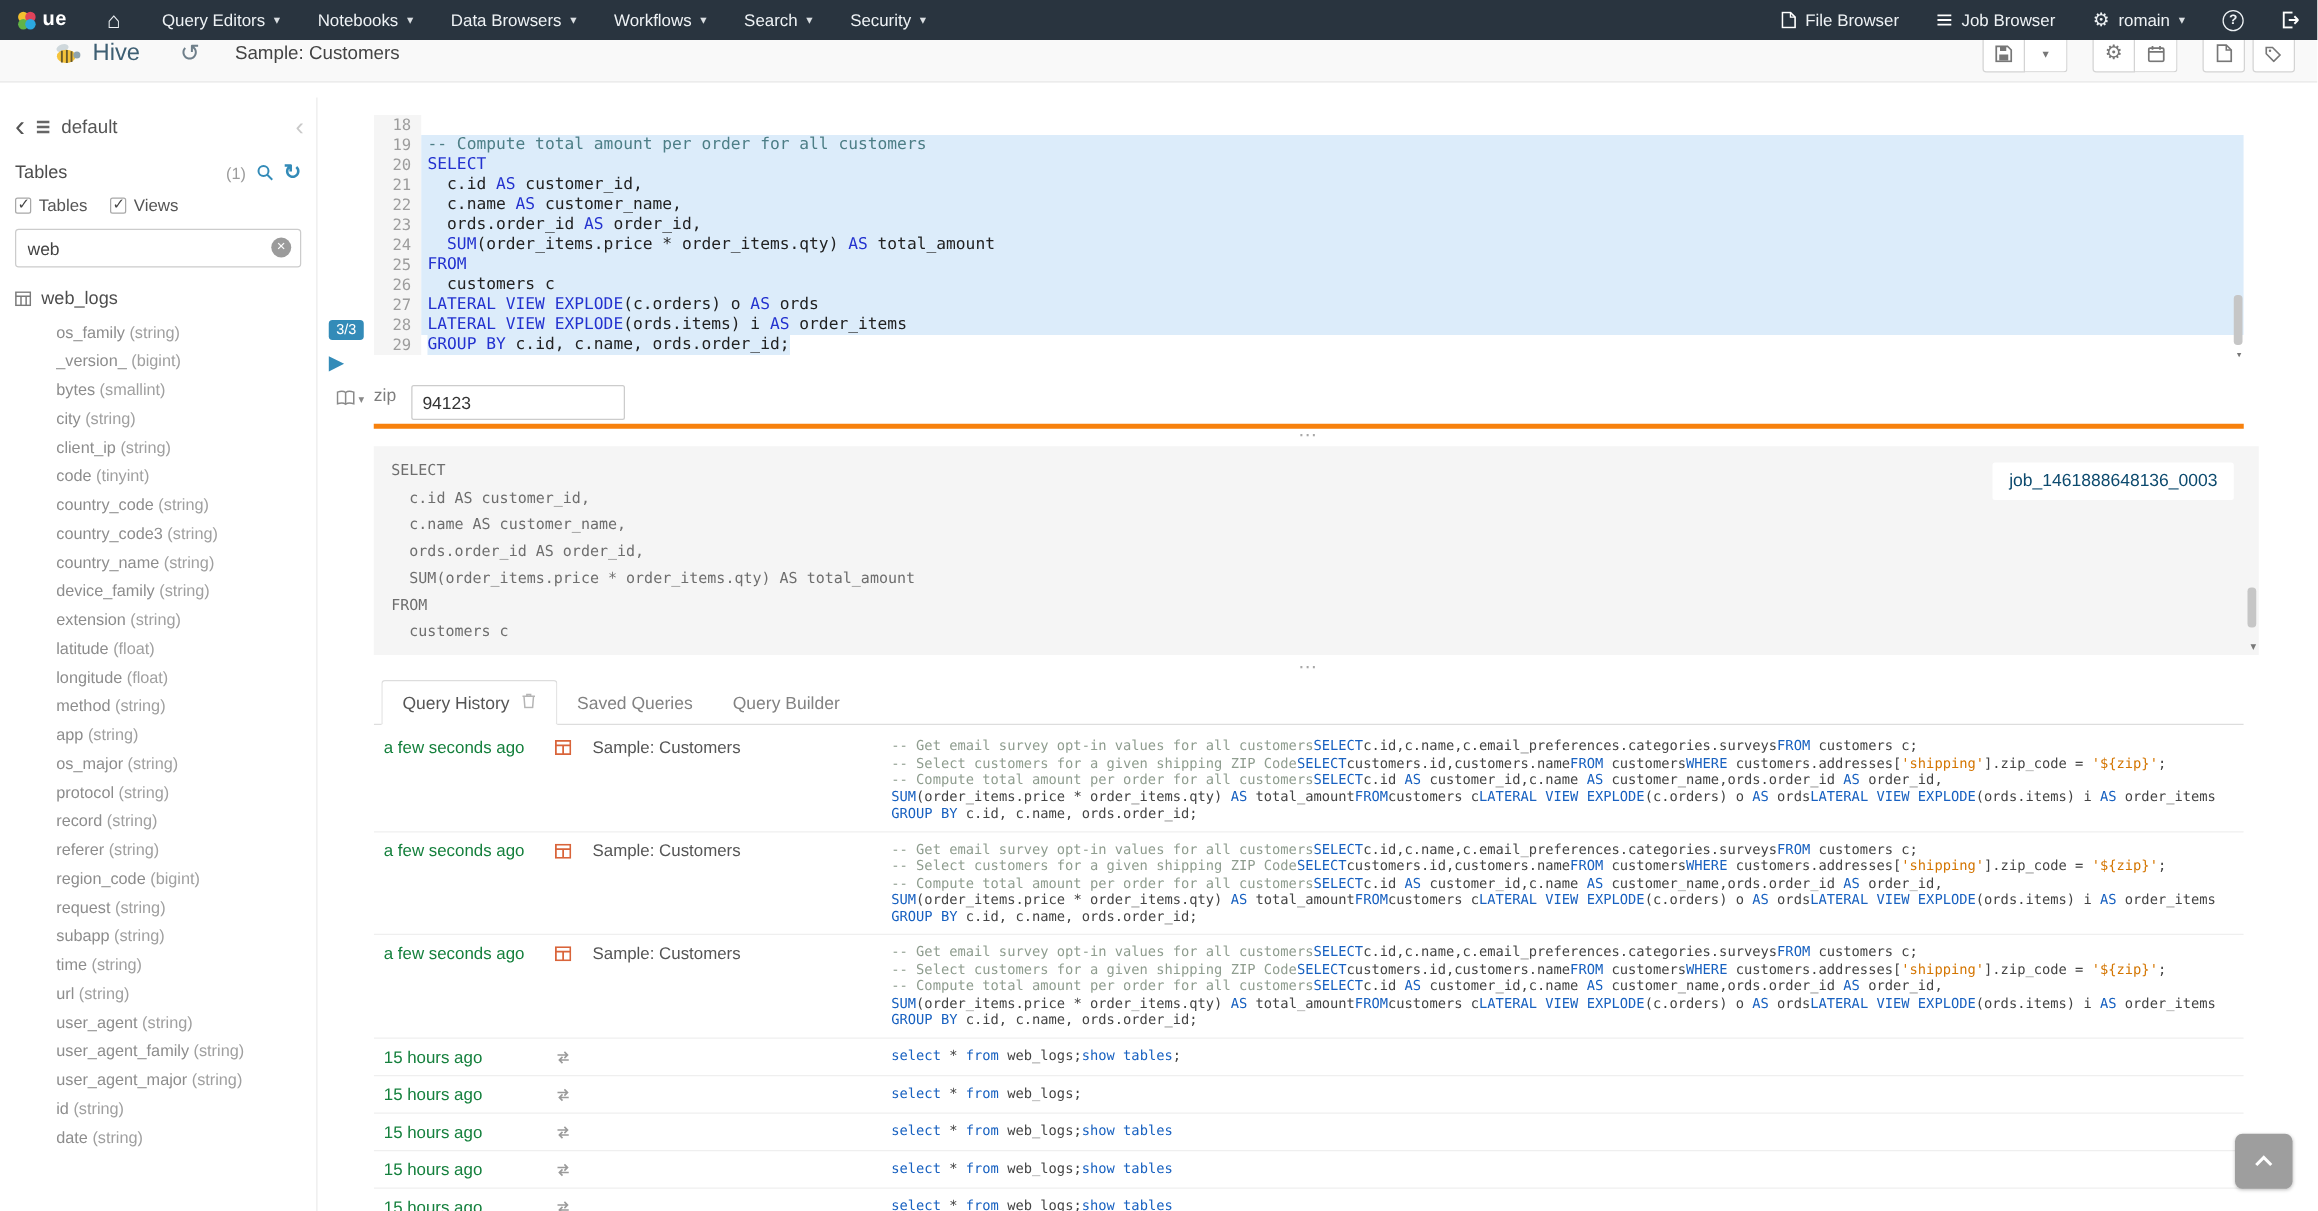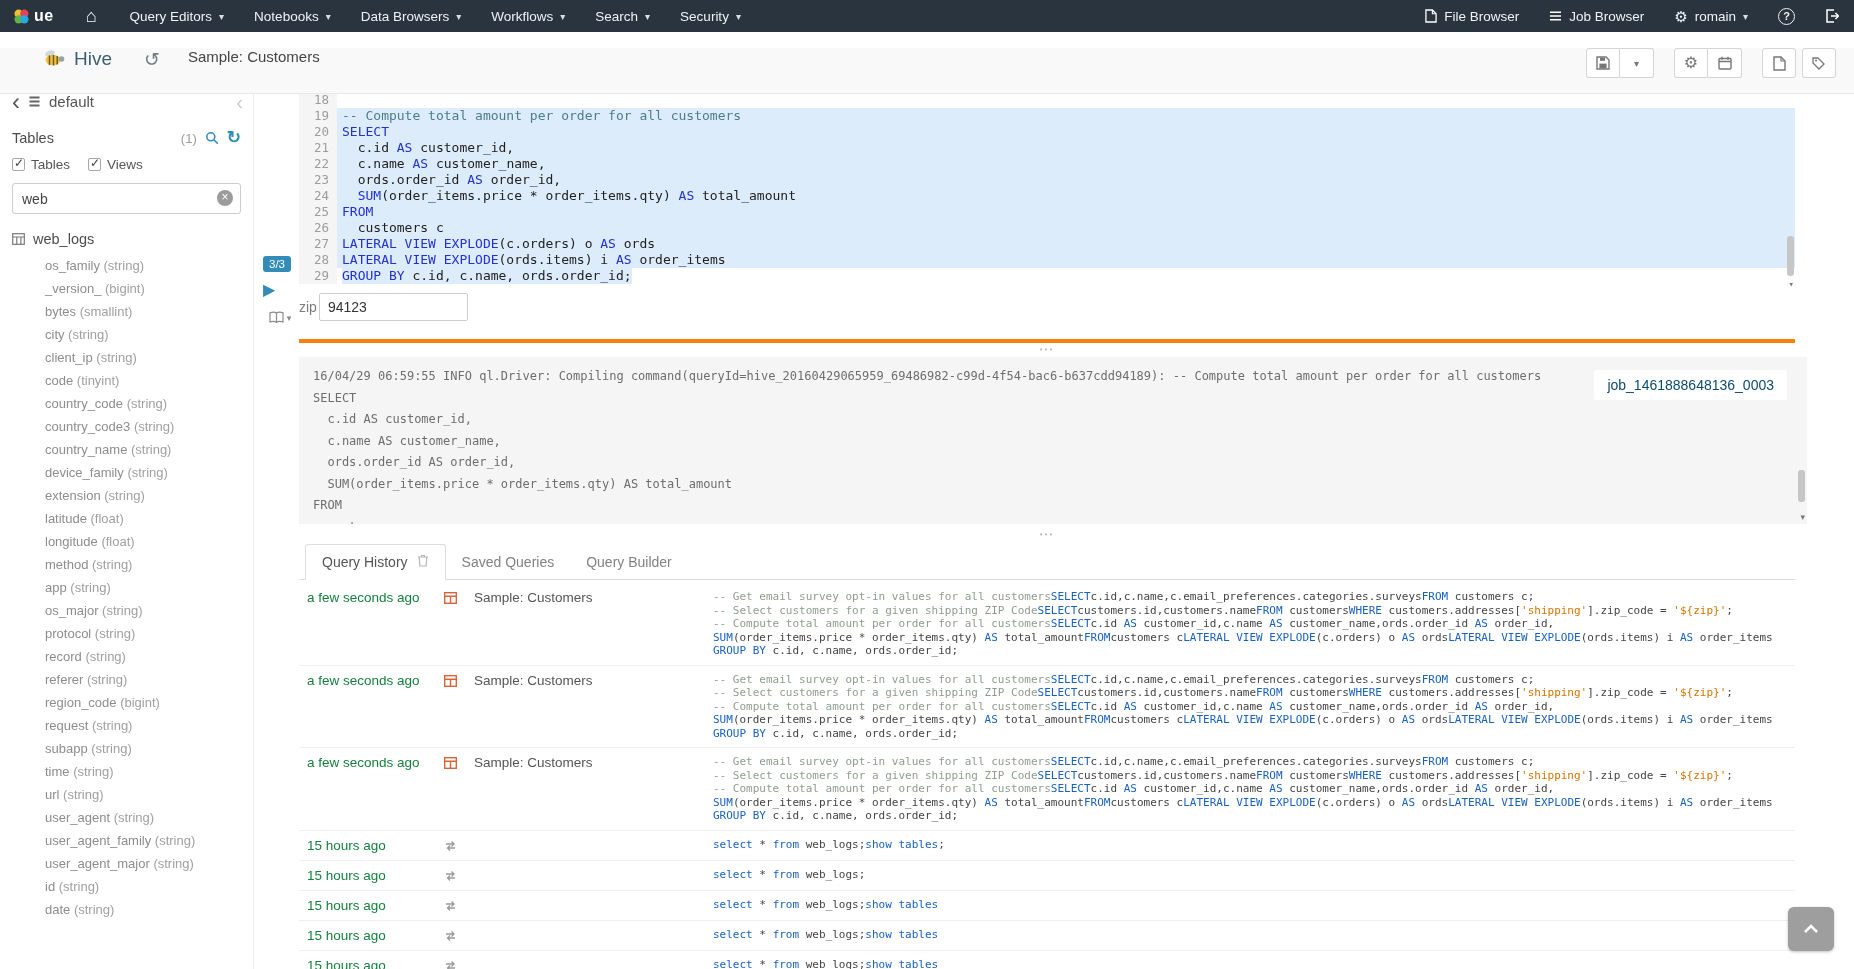--- a/index.html
+++ b/index.html
@@ -12,21 +12,21 @@
 .nav-logo{display:flex;align-items:center;padding:0 14px 0 12px;gap:3px;cursor:pointer}
 .logo-text{font-size:16px;font-weight:bold;color:#fff;letter-spacing:.5px}
 .nav-item{display:flex;align-items:center;padding:0 15px;gap:7px;cursor:pointer;white-space:nowrap}
 .nav-home{font-size:18px;padding:0 18px}
 .caret{font-size:10px;opacity:.9}
 .nav-spacer{flex:1}
 .gear-glyph{font-size:15px;line-height:1}
 .help-circle{width:17px;height:17px;border:1.5px solid #eef2f5;border-radius:50%;font-size:11px;display:flex;align-items:center;justify-content:center;font-weight:bold}
 
 
-.appbar{position:absolute;top:48px;left:0;right:0;height:46px;background:#f9f9f9;border-bottom:1px solid #e8e8e8;display:flex;align-items:flex-start;z-index:10}
+.appbar{position:absolute;top:20px;left:0;right:0;height:46px;background:#f9f9f9;border-bottom:1px solid #e8e8e8;display:flex;align-items:center;z-index:10}
 .hive-logo{margin-left:42px}
 .hive-name{font-size:19px;color:#3e5f73;margin-left:8px}
 .hist-glyph{margin-left:32px;color:#6f7f8a;font-size:19px;cursor:pointer}
 .q-title{margin-left:28px;font-size:15px;color:#444}
 .q-subtitle{margin-left:24px;font-size:14px;color:#8a8a8a}
 .appbar-actions{margin-left:auto;margin-right:18px;display:flex;gap:20px;align-items:center}
 .btn-group{display:flex}
 .abtn{min-width:34px;height:30px;background:#fff;border:1px solid #d4d4d4;display:flex;align-items:center;justify-content:center;cursor:pointer;padding:0 8px}
 .btn-group .abtn+.abtn{border-left:none}
 .btn-group .abtn:first-child{border-radius:3px 0 0 3px}
@@ -72,23 +72,23 @@
 .code{flex:1;padding-left:5px;white-space:pre}
 .code.sel{background:#dcecfa}
 .sel-part{background:#dcecfa;display:inline-block}
 .editor .tok-k{color:#2231cf}
 .editor .tok-c{color:#4d7e86}
 .editor .tok-p{color:#222}
 .ed-thumb{position:absolute;right:1px;bottom:14px;width:7px;height:40px;background:#c6c6c6;border-radius:3px}
 .ed-down{position:absolute;right:1px;bottom:1px;font-size:9px;color:#777}
 
 
-.var-row{position:absolute;left:44px;top:215px;display:flex;align-items:center;gap:2px}
+.var-row{position:absolute;left:44px;top:230px;display:flex;align-items:flex-start;gap:12px}
 .var-label{font-size:14px;color:#7d7d7d}
-.var-input{width:149px;height:28px;border:1px solid #ccc;border-radius:2px;padding:0 8px;font-size:14px;color:#333;font-family:"Liberation Sans",sans-serif;outline:none}
+.var-input{width:171px;height:28px;border:1px solid #ccc;border-radius:2px;padding:0 8px;font-size:14px;color:#333;font-family:"Liberation Sans",sans-serif;outline:none}
 
 .progress-bar{position:absolute;left:44px;right:59px;top:261px;height:4px;background:#f7810d}
 .rs-handle{position:absolute;left:44px;right:59px;text-align:center;color:#a8a8a8;font-size:15px;line-height:8px;height:10px;cursor:row-resize;letter-spacing:2px}
 .rs1{top:267px}
 .rs2{top:452px}
 
 
 .log{position:absolute;left:44px;right:47px;top:279px;height:167px;background:#f5f5f5;overflow:hidden;padding:9px 0 0 14px}
 .log-line{font-family:"DejaVu Sans Mono",monospace;font-size:12px;color:#6e6e6e;line-height:21.5px;white-space:pre}
 .job-box{position:absolute;right:20px;top:13px;background:#fff;border-radius:2px;padding:6px 13px}
@@ -385,21 +385,20 @@
   <div class="var-row">
     <span class="var-label">zip</span>
     <input class="var-input" type="text" value="94123" style="">
   </div>
 
   <div class="progress-bar"></div>
   <div class="rs-handle rs1">⋯</div>
 
   <div class="log">
     <div id="log-lines">
-        <div class="log-line">16/04/29 06:59:55 INFO ql.Driver: Compiling command(queryId=hive_20160429065959_69486982-c99d-4f54-bac6-b637cdd94189): -- Compute total amount per order for all customers</div>
         <div class="log-line">SELECT</div>
         <div class="log-line">  c.id AS customer_id,</div>
         <div class="log-line">  c.name AS customer_name,</div>
         <div class="log-line">  ords.order_id AS order_id,</div>
         <div class="log-line">  SUM(order_items.price * order_items.qty) AS total_amount</div>
         <div class="log-line">FROM</div>
         <div class="log-line">  customers c</div>
       </div>
     <span class="job-box">
       <a class="job-link">job_1461888648136_0003</a>

